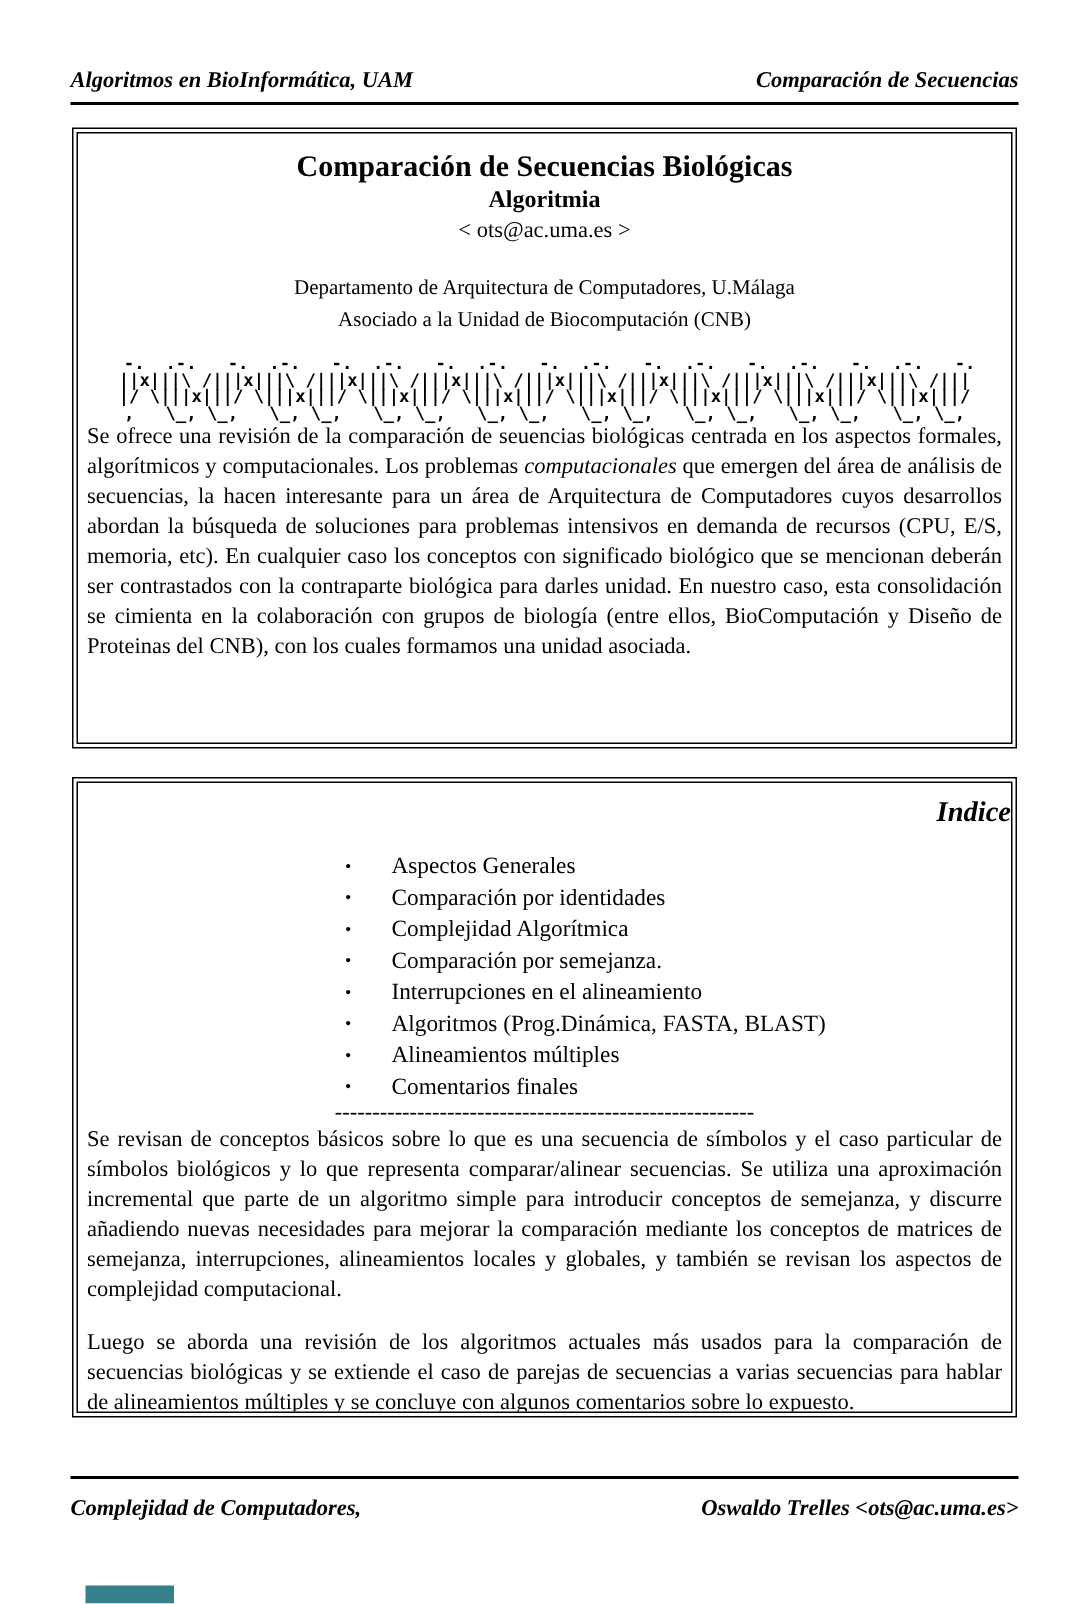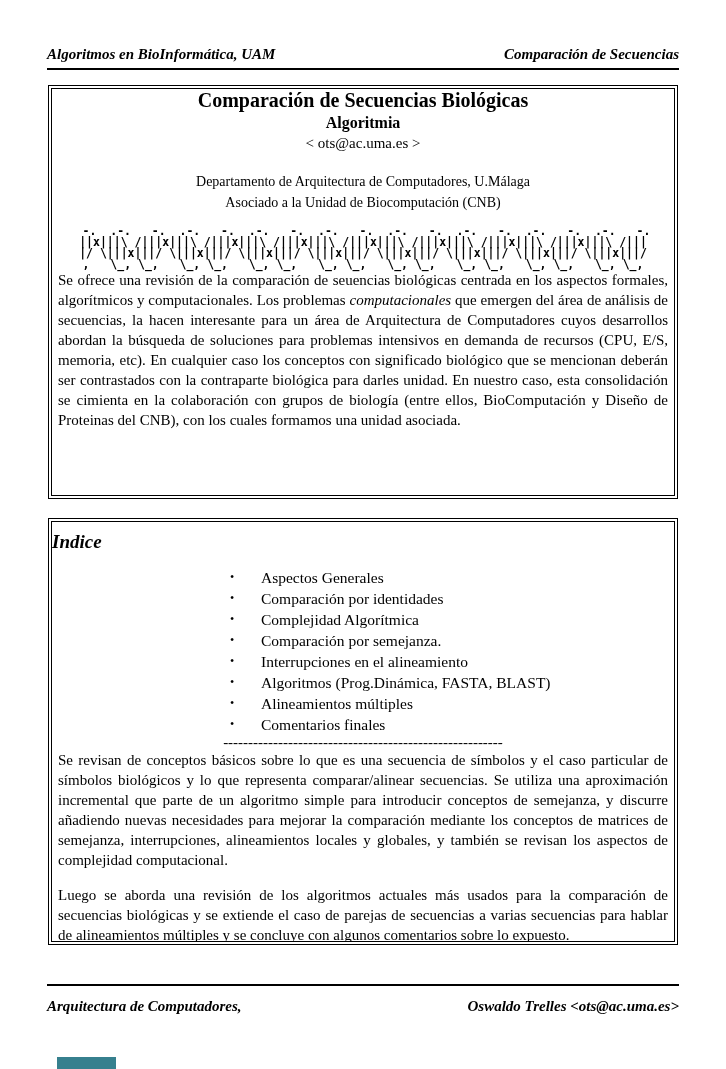--- a/index.html
+++ b/index.html
@@ -13,21 +13,21 @@
 
   .page-header {
     position:absolute; left:47px; top:46px; width:632px;
     display:flex; justify-content:space-between; align-items:flex-end;
     font-size:15px; font-weight:bold; font-style:italic;
     border-bottom:2px solid #000; padding-bottom:5px;
   }
 
   .title-box {
     position:absolute; left:48px; top:85px; width:630px; height:414px;
-    border:4px double #000; text-align:center; padding-top:0;
+    border:4px double #000; text-align:center; padding-top:11px;
     overflow:hidden;
   }
   .tb-title    { font-size:20px; font-weight:bold; line-height:23px; }
   .tb-subtitle { font-size:16px; font-weight:bold; line-height:19px; margin-top:1px; }
   .tb-author   { font-size:15px; line-height:17px; margin-top:29px; }
   .tb-email    { font-size:15px; line-height:17px; margin-top:3px; }
   .tb-aff1     { font-size:14px; line-height:18px; margin-top:21px; }
   .tb-aff2     { font-size:14px; line-height:18px; margin-top:3px; }
   .dna-art {
     font-family:"DejaVu Sans Mono","Liberation Mono",monospace;
@@ -38,21 +38,21 @@
     font-size:15px; line-height:20px; text-align:justify;
     margin:0 6px 0 6px;
   }
   .tb-abstract .it { font-style:italic; }
 
   .index-box {
     position:absolute; left:48px; top:518px; width:630px; height:427px;
     border:4px double #000; overflow:hidden;
   }
   .ib-title {
-    text-align:left; font-size:19px; font-weight:bold; font-style:italic;
+    text-align:right; font-size:19px; font-weight:bold; font-style:italic;
     line-height:22px; margin-top:9px;
   }
   .ib-list { margin:14px 0 0 178px; font-size:15.5px; }
   .ib-item { display:flex; line-height:21px; }
   .ib-bullet { width:31px; font-size:12px; line-height:21px; }
   .ib-sep {
     text-align:center; font-size:15px; line-height:13px; margin-top:1px;
     white-space:pre;
   }
   .ib-p {
@@ -129,17 +129,17 @@
       <span class="ib-bullet">•</span>
       <span>Comentarios finales</span>
     </div>
   </div>
   <div class="ib-sep">--------------------------------------------------------</div>
   <div class="ib-p">Se revisan de conceptos básicos sobre lo que es una secuencia de símbolos y el caso particular de símbolos biológicos y lo que representa comparar/alinear secuencias. Se utiliza una aproximación incremental que parte de un algoritmo simple para introducir conceptos de semejanza, y discurre añadiendo nuevas necesidades para mejorar la comparación mediante los conceptos de matrices de semejanza, interrupciones, alineamientos locales y globales, y también se revisan los aspectos de complejidad computacional.</div>
   <div class="ib-p second">Luego se aborda una revisión de los algoritmos actuales más usados para la comparación de secuencias biológicas y se extiende el caso de parejas de secuencias a varias secuencias para hablar de alineamientos múltiples y se concluye con algunos comentarios sobre lo expuesto.</div>
 </div>
 
 <div class="page-footer">
-  <span>Arquitectura de Computadores,</span>
+  <span>Complejidad de Computadores,</span>
   <span>Oswaldo Trelles &lt;ots@ac.uma.es&gt;</span>
 </div>
 
 <div class="accent-bar" style="background: rgb(54, 128, 142);"></div>
 
 </body></html>

